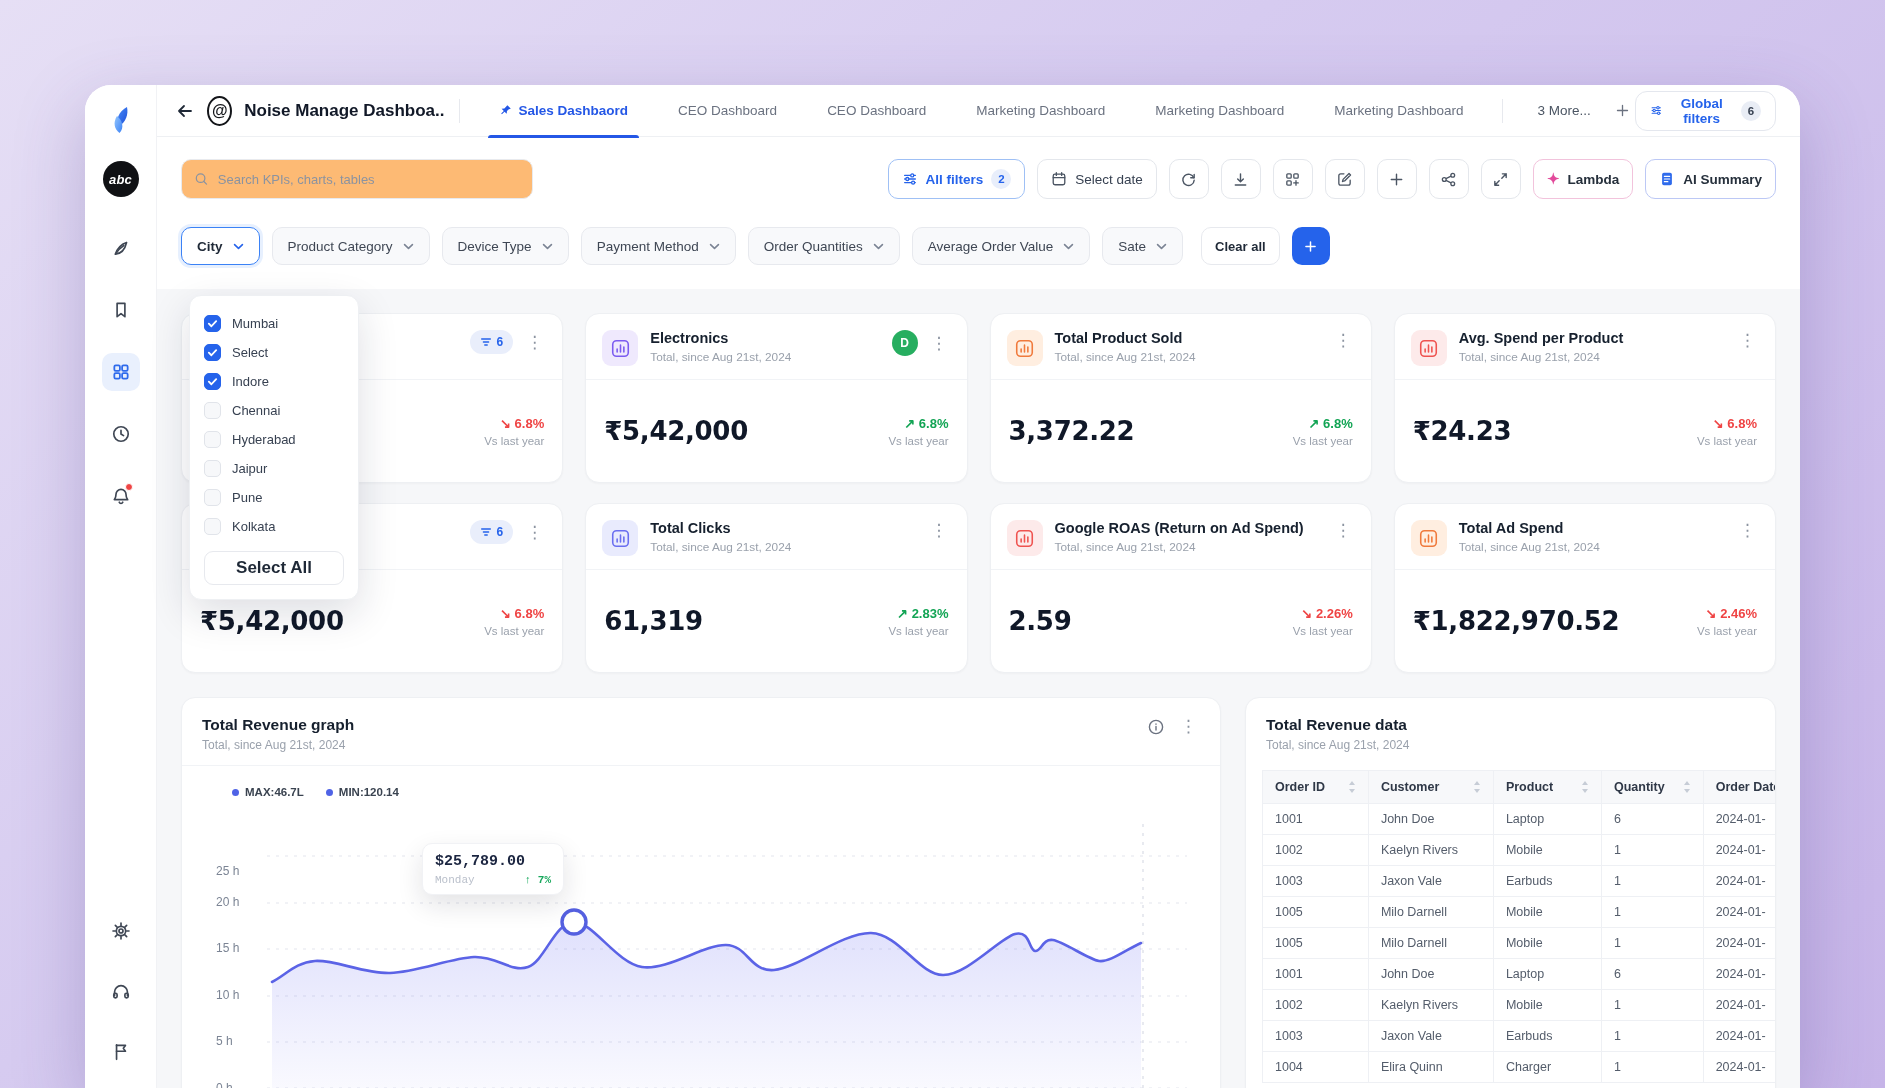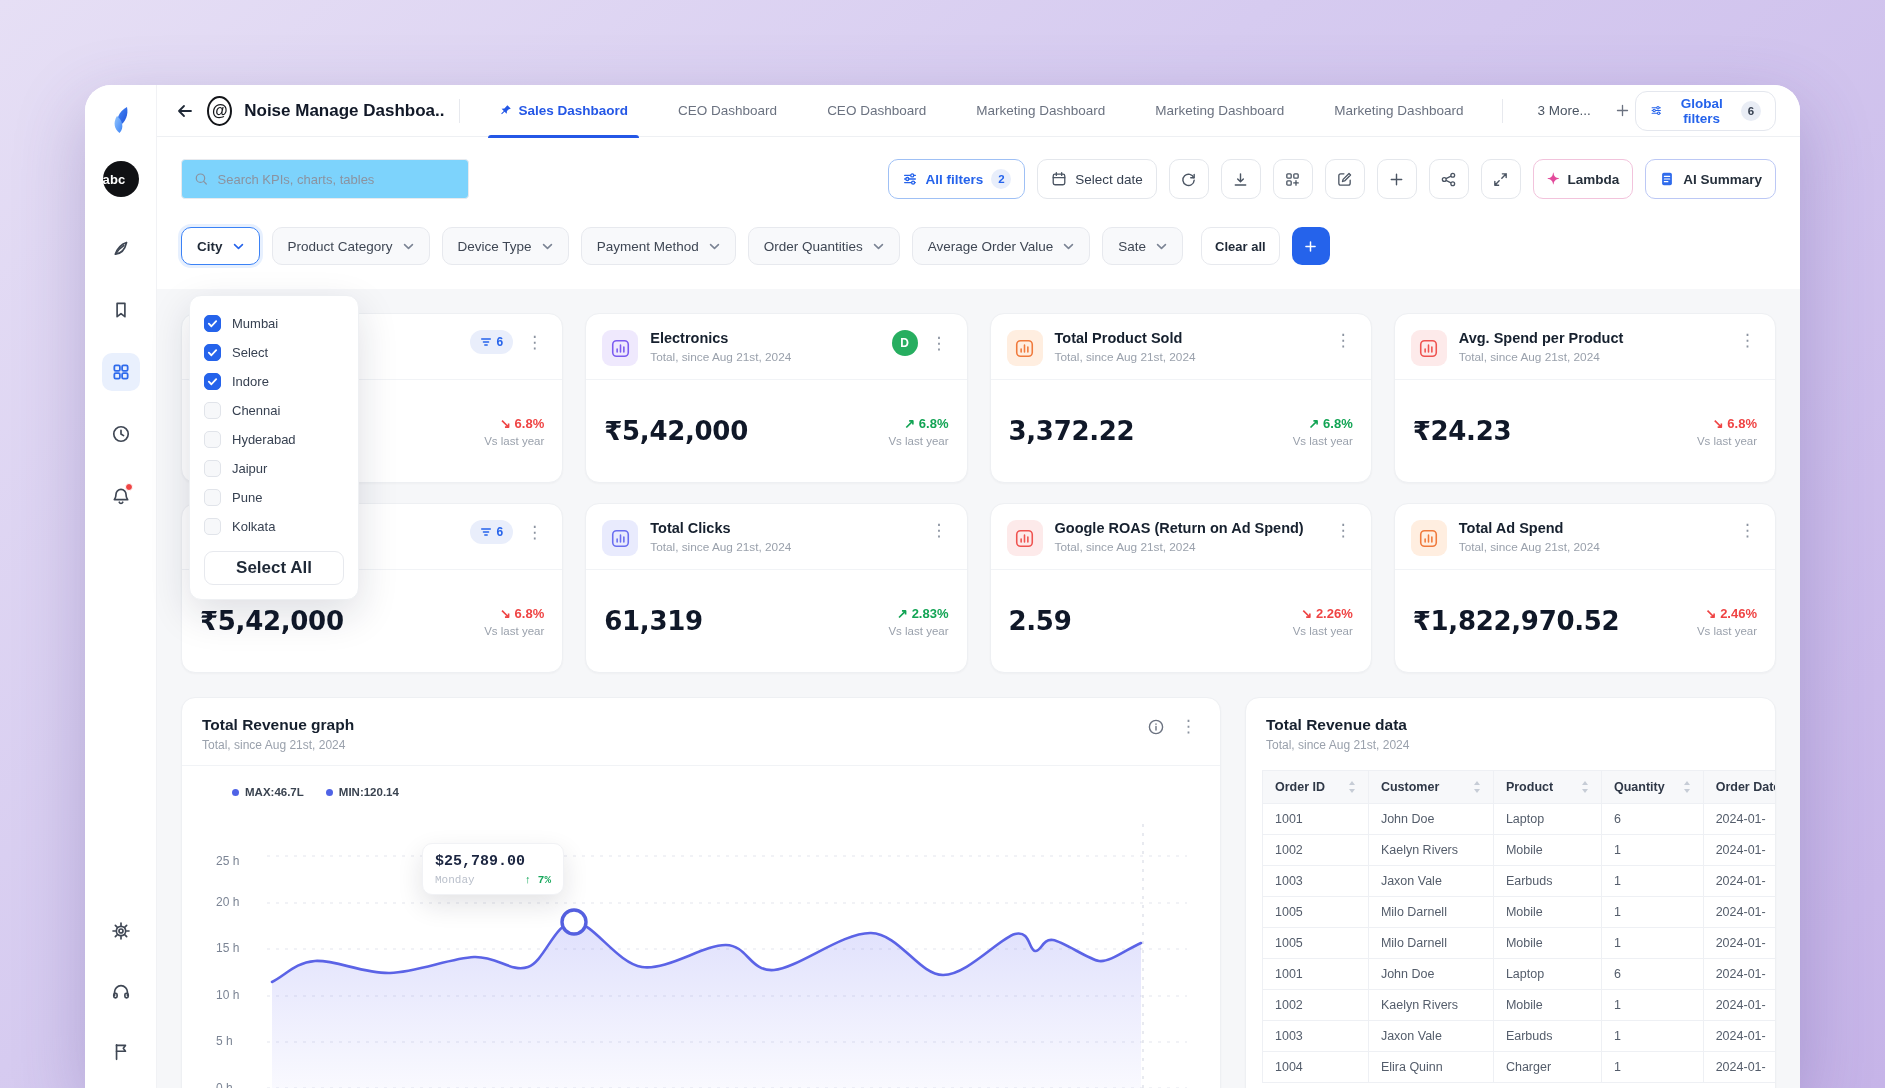--- a/index.html
+++ b/index.html
@@ -7,22 +7,22 @@
   .stage { position:relative; width:1885px; height:1088px; overflow:hidden;
            background:linear-gradient(140deg,#e6dff5 0%,#d6cbf0 40%,#c6b4e8 100%); }
   .window { position:absolute; left:85px; top:85px; width:1715px; height:1003px;
             background:#fff; border-radius:26px 26px 0 0; display:flex; overflow:hidden;
             box-shadow:0 24px 70px rgba(80,60,140,.28); }
 
   
   .sidebar { width:72px; flex:none; background:#fff; border-right:1px solid #f1f2f5;
              display:flex; flex-direction:column; align-items:center; padding:16px 0 18px; }
   .side-avatar { width:36px; height:36px; border-radius:50%; background:#101114; color:#fff;
-                 font-size:13px; font-weight:700; display:flex; align-items:center; 
-                 margin-top:22px; letter-spacing:.2px; }
+                 font-size:13px; font-weight:700; display:flex; align-items:center; justify-content:center;
+                 margin-top:22px; letter-spacing:.2px;font-style:italic; }
   .side-nav { display:flex; flex-direction:column; align-items:center; gap:24px; margin-top:32px; }
   .side-ic { width:38px; height:38px; display:flex; align-items:center; justify-content:center;
              color:#3f4754; border-radius:10px; cursor:pointer; position:relative; }
   .side-ic.active { background:#e9f0fd; color:#2f6bec; }
   .side-bottom { margin-top:auto; display:flex; flex-direction:column; align-items:center; gap:22px; }
   .reddot { position:absolute; top:6px; right:7px; width:8px; height:8px; border-radius:50%;
             background:#ef4444; border:1.5px solid #fff; }
 
   
   .main { flex:1; min-width:0; display:flex; flex-direction:column; position:relative; background:#fff; }
@@ -46,21 +46,21 @@
   .plus-ghost { color:#6b7280; width:30px; height:30px; display:flex; align-items:center; justify-content:center; cursor:pointer; }
   .gf-btn { margin-left:auto; height:40px; border:1px solid #e4e7ee; background:#fff; border-radius:12px;
             display:flex; align-items:center; gap:9px; padding:0 14px; cursor:pointer; }
   .gf-btn .lbl { color:#2563eb; font-size:13.5px; font-weight:600; }
   .count-badge { min-width:20px; height:20px; border-radius:10px; background:#e9edf5; color:#374151;
                  font-size:11.5px; font-weight:700; display:inline-flex; align-items:center;
                  justify-content:center; padding:0 6px; }
   .count-badge.blue { background:#e8eefb; color:#2563eb; }
 
   .toolbar { flex:none; display:flex; align-items:center; gap:10px; padding:22px 24px 0; }
-  .search { width:288px; height:40px; border:1px solid #e8eaee; background:#7dd3fc; border-radius:4px;
+  .search { width:352px; height:40px; border:1px solid #e8eaee; background:#fdba74; border-radius:10px;
             display:flex; align-items:center; gap:9px; padding:0 12px; color:#8b93a0; }
   .search input { border:0; outline:none; background:transparent; width:100%; font-size:13px; color:#374151;
                   font-family:"Liberation Sans",sans-serif; }
   .search input::placeholder { color:#8b93a0; }
   .tool-right { margin-left:auto; display:flex; align-items:center; gap:12px; }
   .btn { height:40px; border:1px solid #e4e7ec; border-radius:10px; background:#fff; color:#374151;
          display:inline-flex; align-items:center; gap:8px; padding:0 13px; font-size:13.5px; cursor:pointer; white-space:nowrap; }
   .btn.icon-only { width:40px; padding:0; justify-content:center; color:#4b5563; }
   .btn.blue-outline { border:1.2px solid #9fc0f5; color:#2563eb; font-weight:600; }
   .btn.lambda { border-color:#f2c3dc; font-weight:600; color:#26303c; }
@@ -675,21 +675,21 @@
               <div class="legend">
                 <span class="leg">
                     <i class="dot"></i>
                     <span>MAX:46.7L</span>
                   </span>
                 <span class="leg">
                     <i class="dot"></i>
                     <span>MIN:120.14</span>
                   </span>
               </div>
-              <span class="ylabel" style="top:88px">25 h</span>
+              <span class="ylabel" style="top:98px">25 h</span>
               <span class="ylabel" style="top:129px">20 h</span>
               <span class="ylabel" style="top:175px">15 h</span>
               <span class="ylabel" style="top:222px">10 h</span>
               <span class="ylabel" style="top:268px">5 h</span>
               <span class="ylabel" style="top:315px">0 h</span>
               <svg class="chartsvg" width="1038" height="330" viewBox="0 0 1038 330">
                 <defs>
                   <linearGradient id="areaGrad" x1="0" y1="0" x2="0" y2="1">
                     <stop offset="0" stop-color="#6366f1" stop-opacity="0.20"></stop>
                     <stop offset="1" stop-color="#6366f1" stop-opacity="0.03"></stop>

